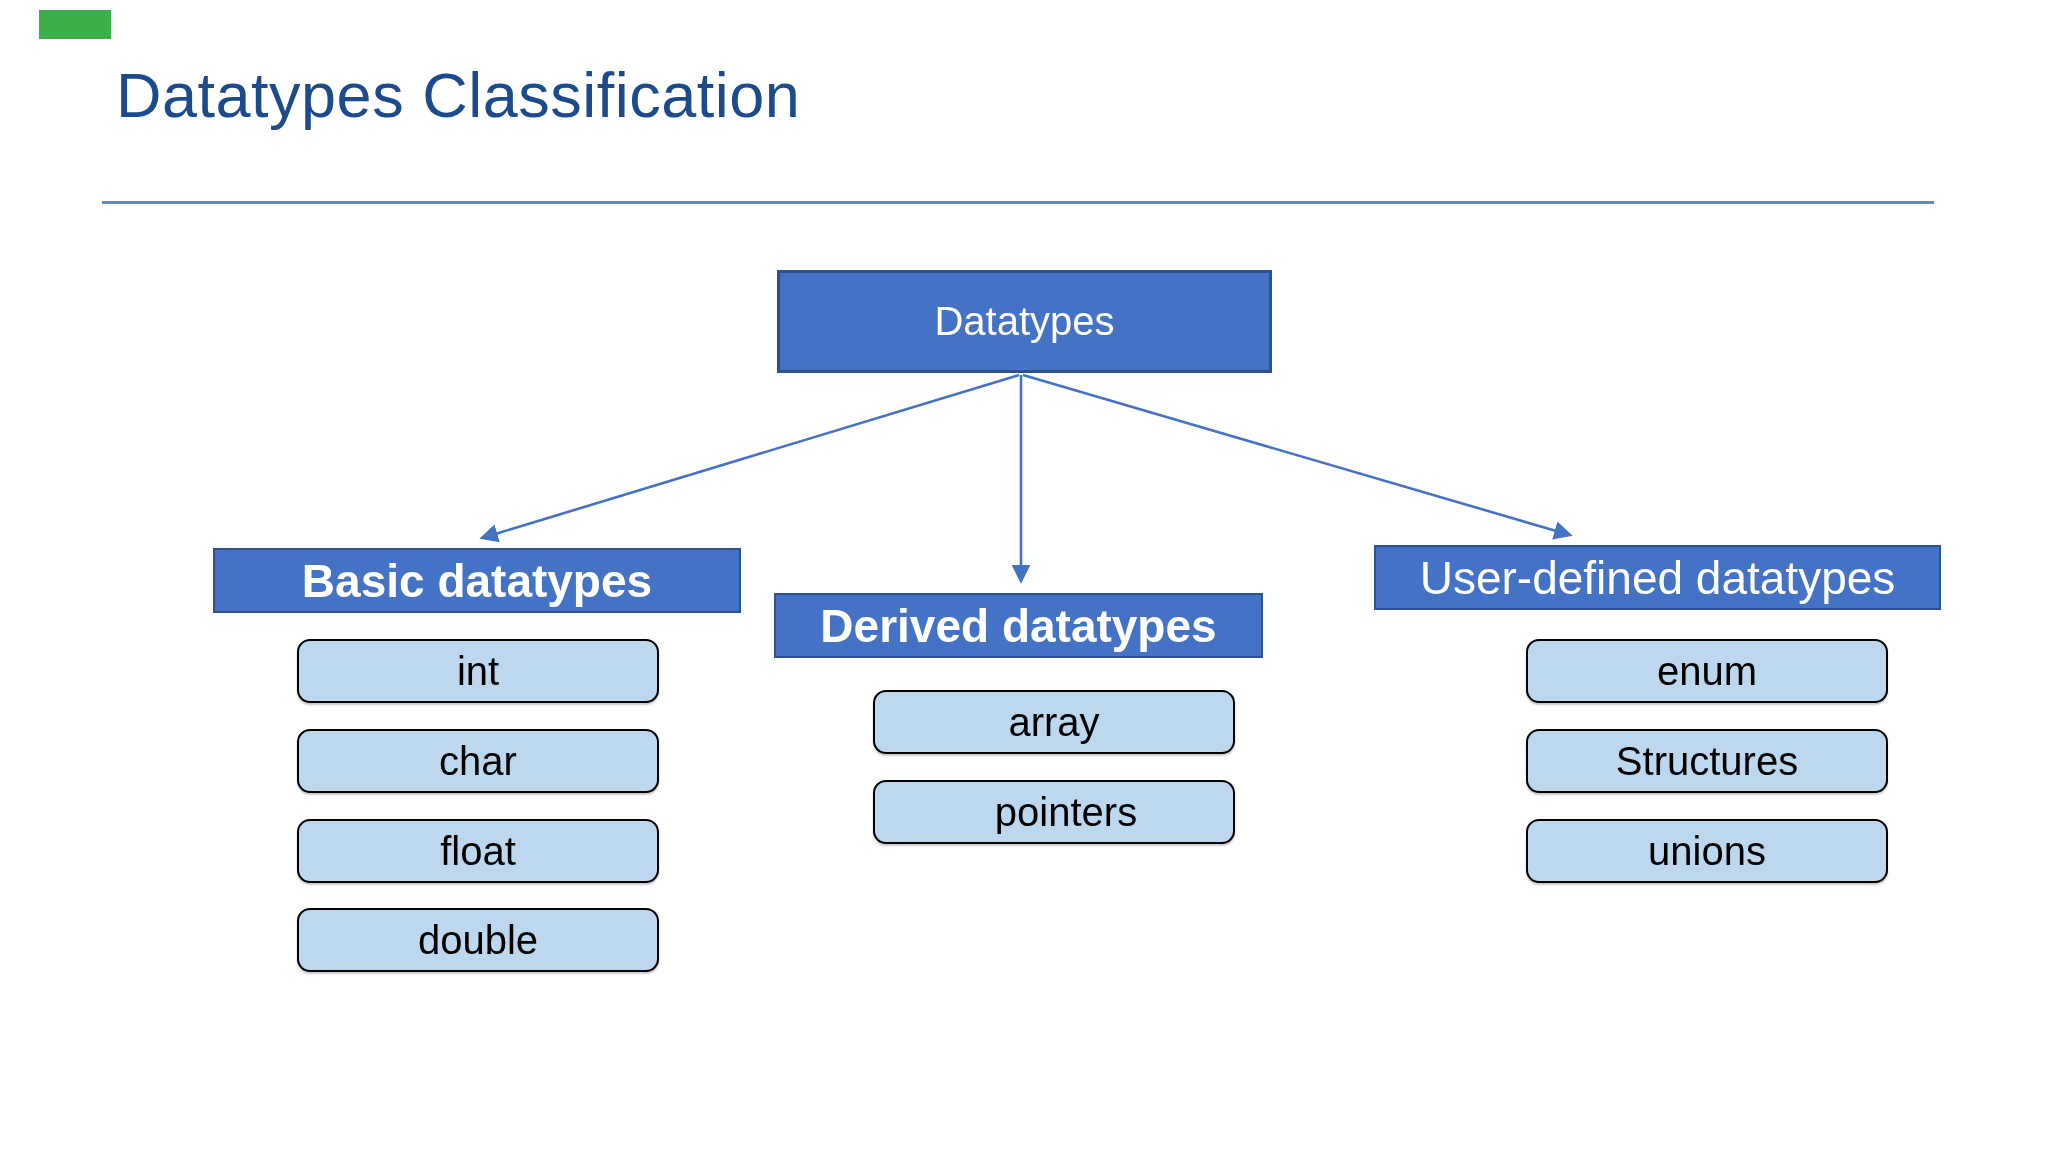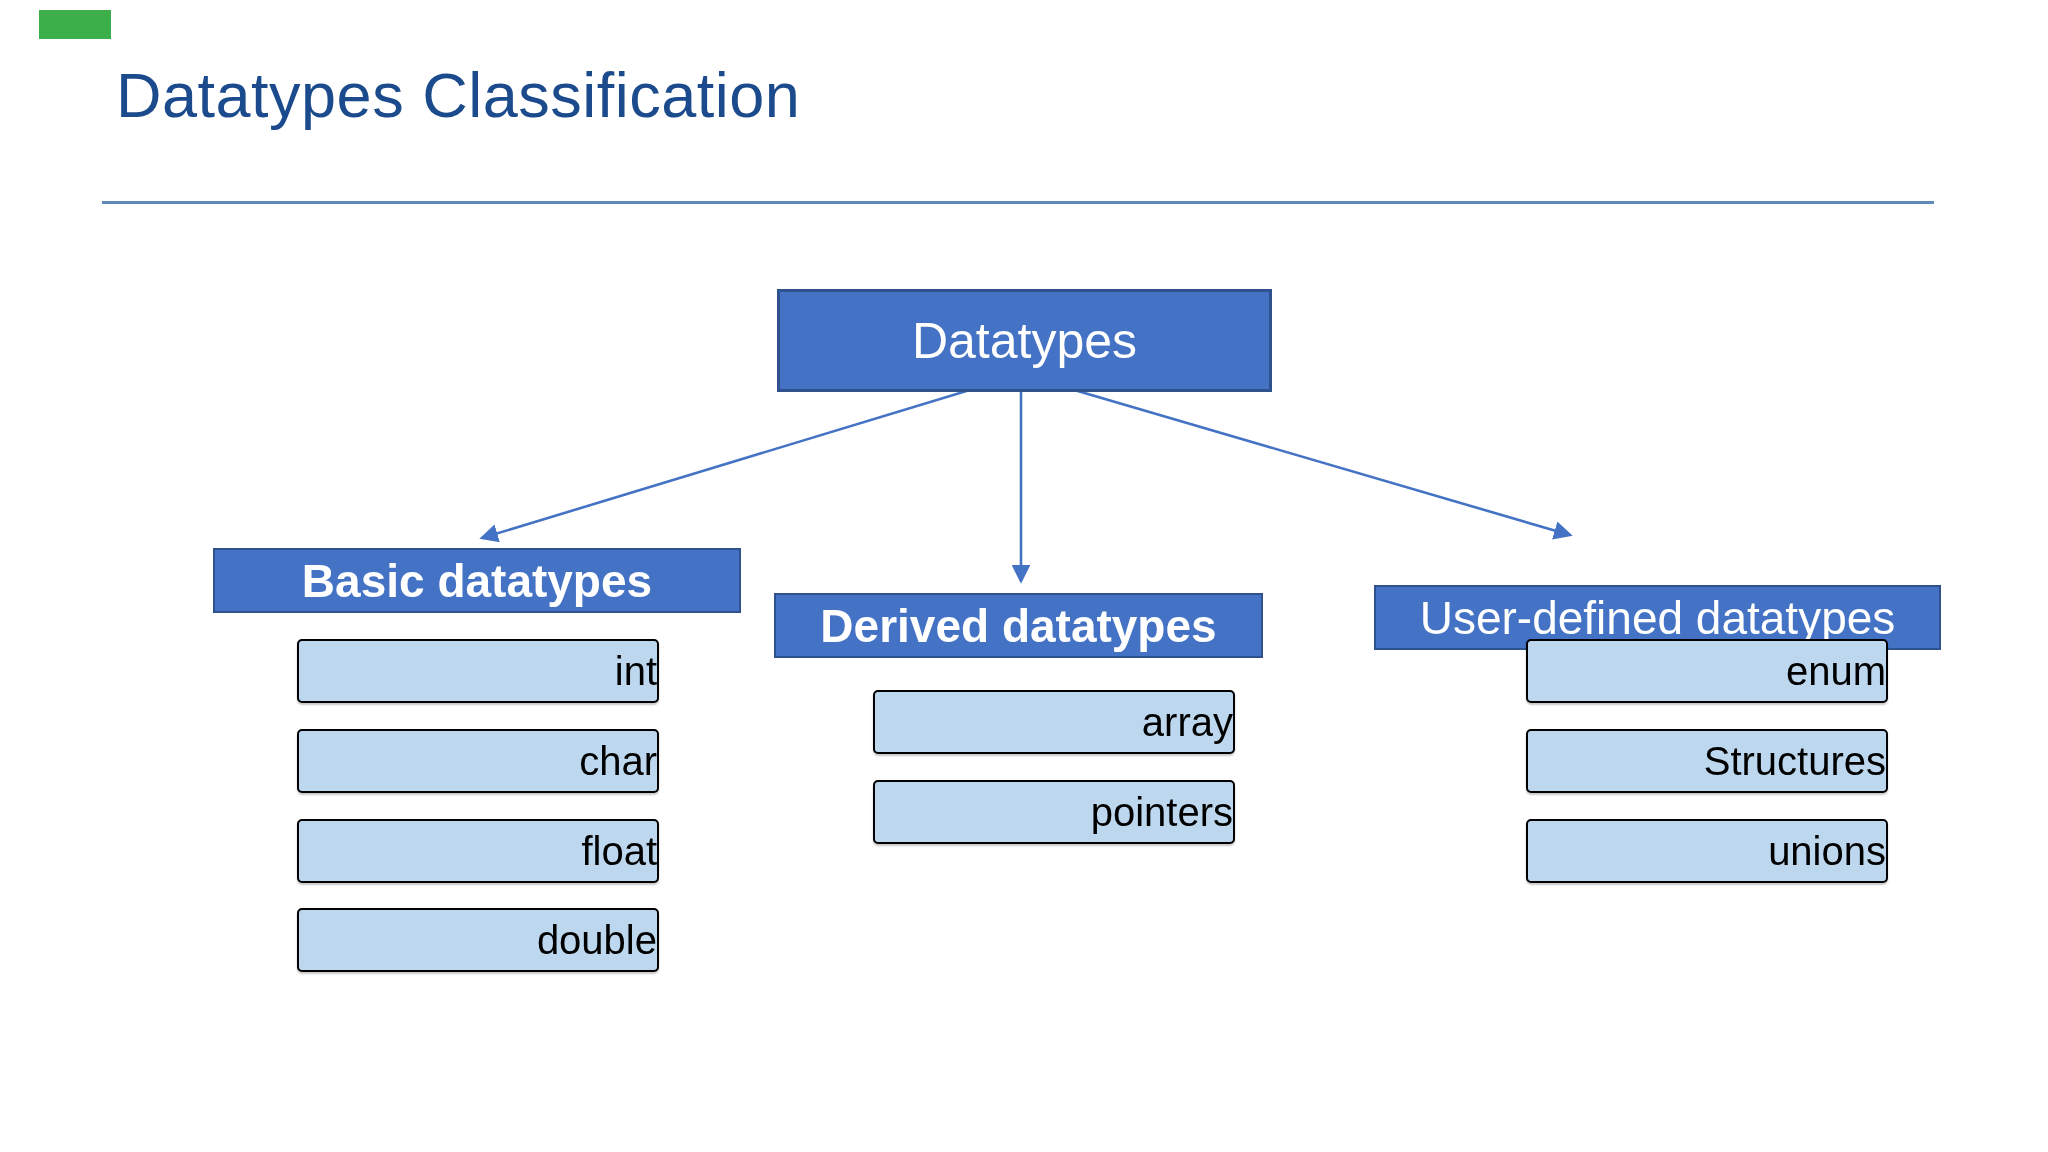--- a/index.html
+++ b/index.html
@@ -28,33 +28,33 @@
     position:absolute;
     display:flex;align-items:center;justify-content:center;
     background:var(--node-fill,#4472C4);
     border:2px solid var(--node-border,#2F528F);
     color:var(--node-text,#FFFFFF);
     box-sizing:border-box;
     text-align:center;
   }
   .node.root{
     left:777px;top:270px;width:495px;height:103px;
-    border-width:3px;font-size:50px;margin-top:19px;
+    border-width:3px;font-size:40px;
   }
   .node.header{height:65px;font-size:46px;}
   .node.header.bold{font-weight:bold;}
   .node.header.basic{left:213px;top:548px;width:528px;}
   .node.header.derived{left:774px;top:593px;width:489px;}
-  .node.header.user{left:1374px;top:545px;width:567px;margin-top:40px;}
+  .node.header.user{left:1374px;top:545px;width:567px;}
   .leaf{
     position:absolute;width:362px;height:64px;
-    display:flex;align-items:center;justify-content:flex-end;
+    display:flex;align-items:center;justify-content:center;
     background:var(--leaf-fill,#BDD7EE);
     border:2px solid var(--leaf-border,#000000);
-    border-radius:5px;
+    border-radius:13px;
     color:var(--leaf-text,#000000);
     font-size:40px;
     box-sizing:border-box;
     box-shadow:0 2px 2px rgba(0,0,0,0.22);
   }
   .col1{left:297px;}  .col2{left:847px;margin-left:26px;}  .col3{left:1526px;}
   .row-a{top:639px;} .row-b{top:729px;} .row-c{top:819px;} .row-d{top:908px;}
   .row-array{top:690px;} .row-pointers{top:780px;padding-left:24px;}
   .overlay{position:absolute;left:0;top:0;width:2048px;height:1152px;pointer-events:none;}
 </style>

